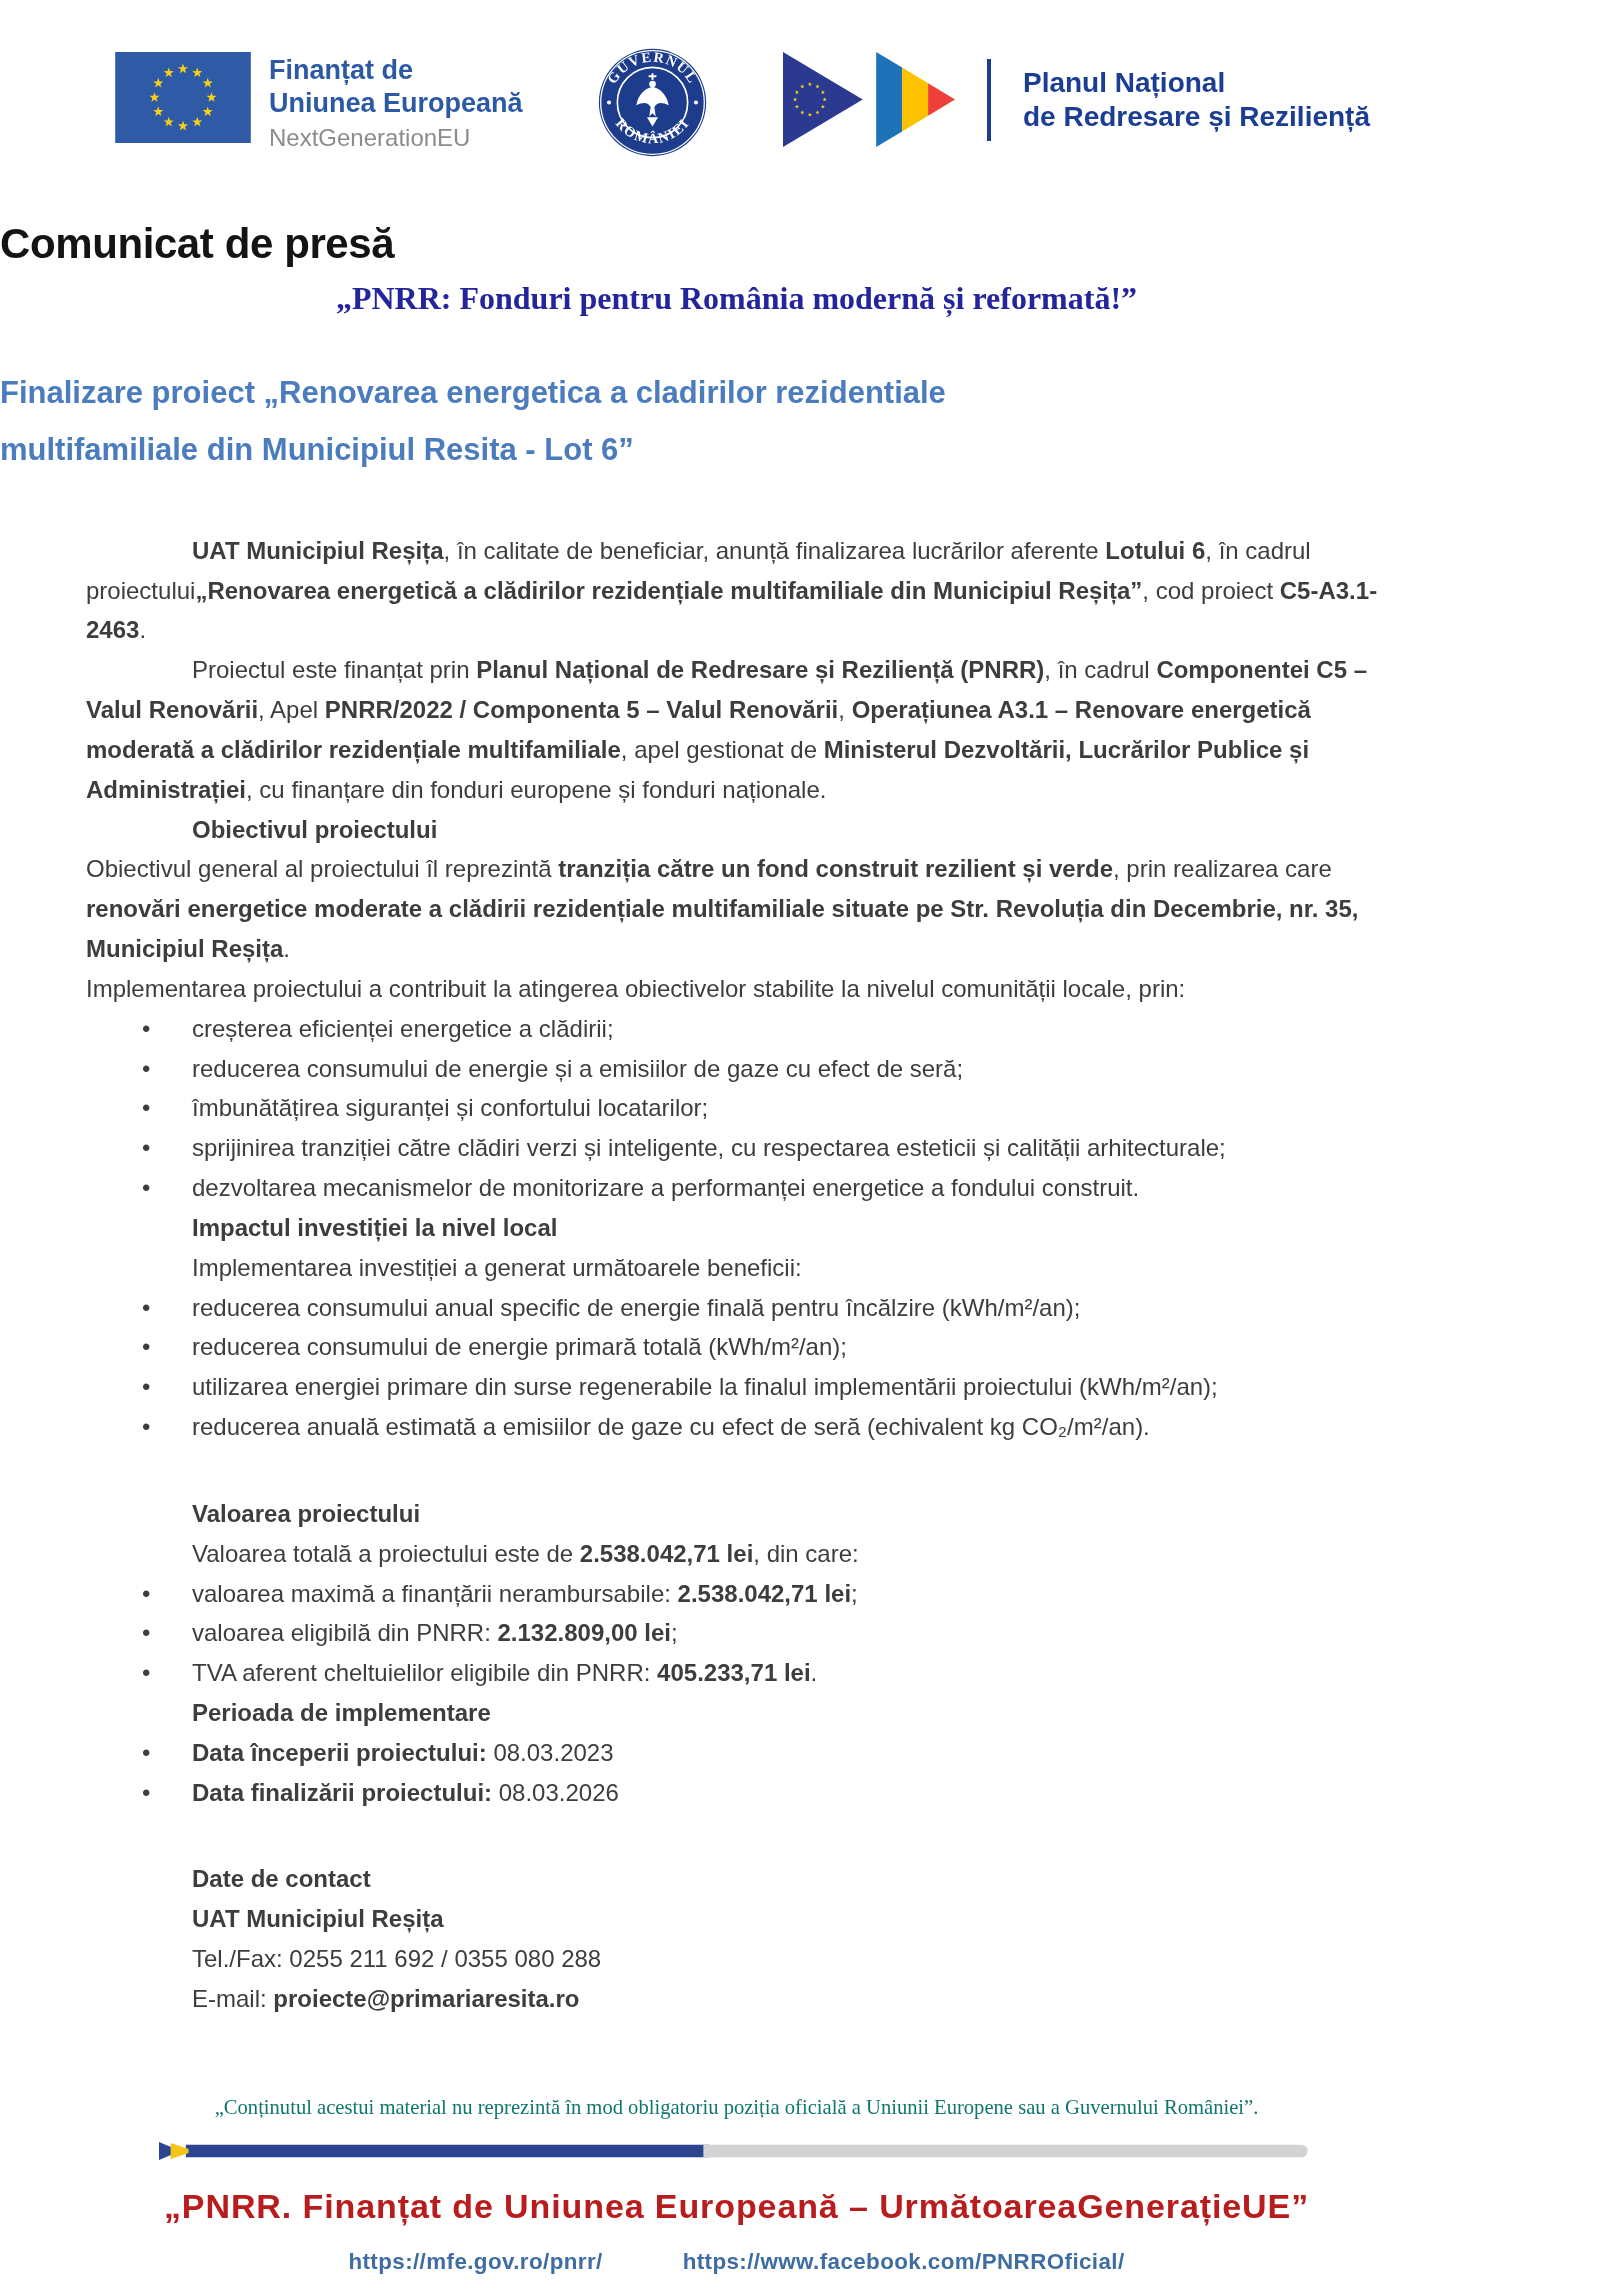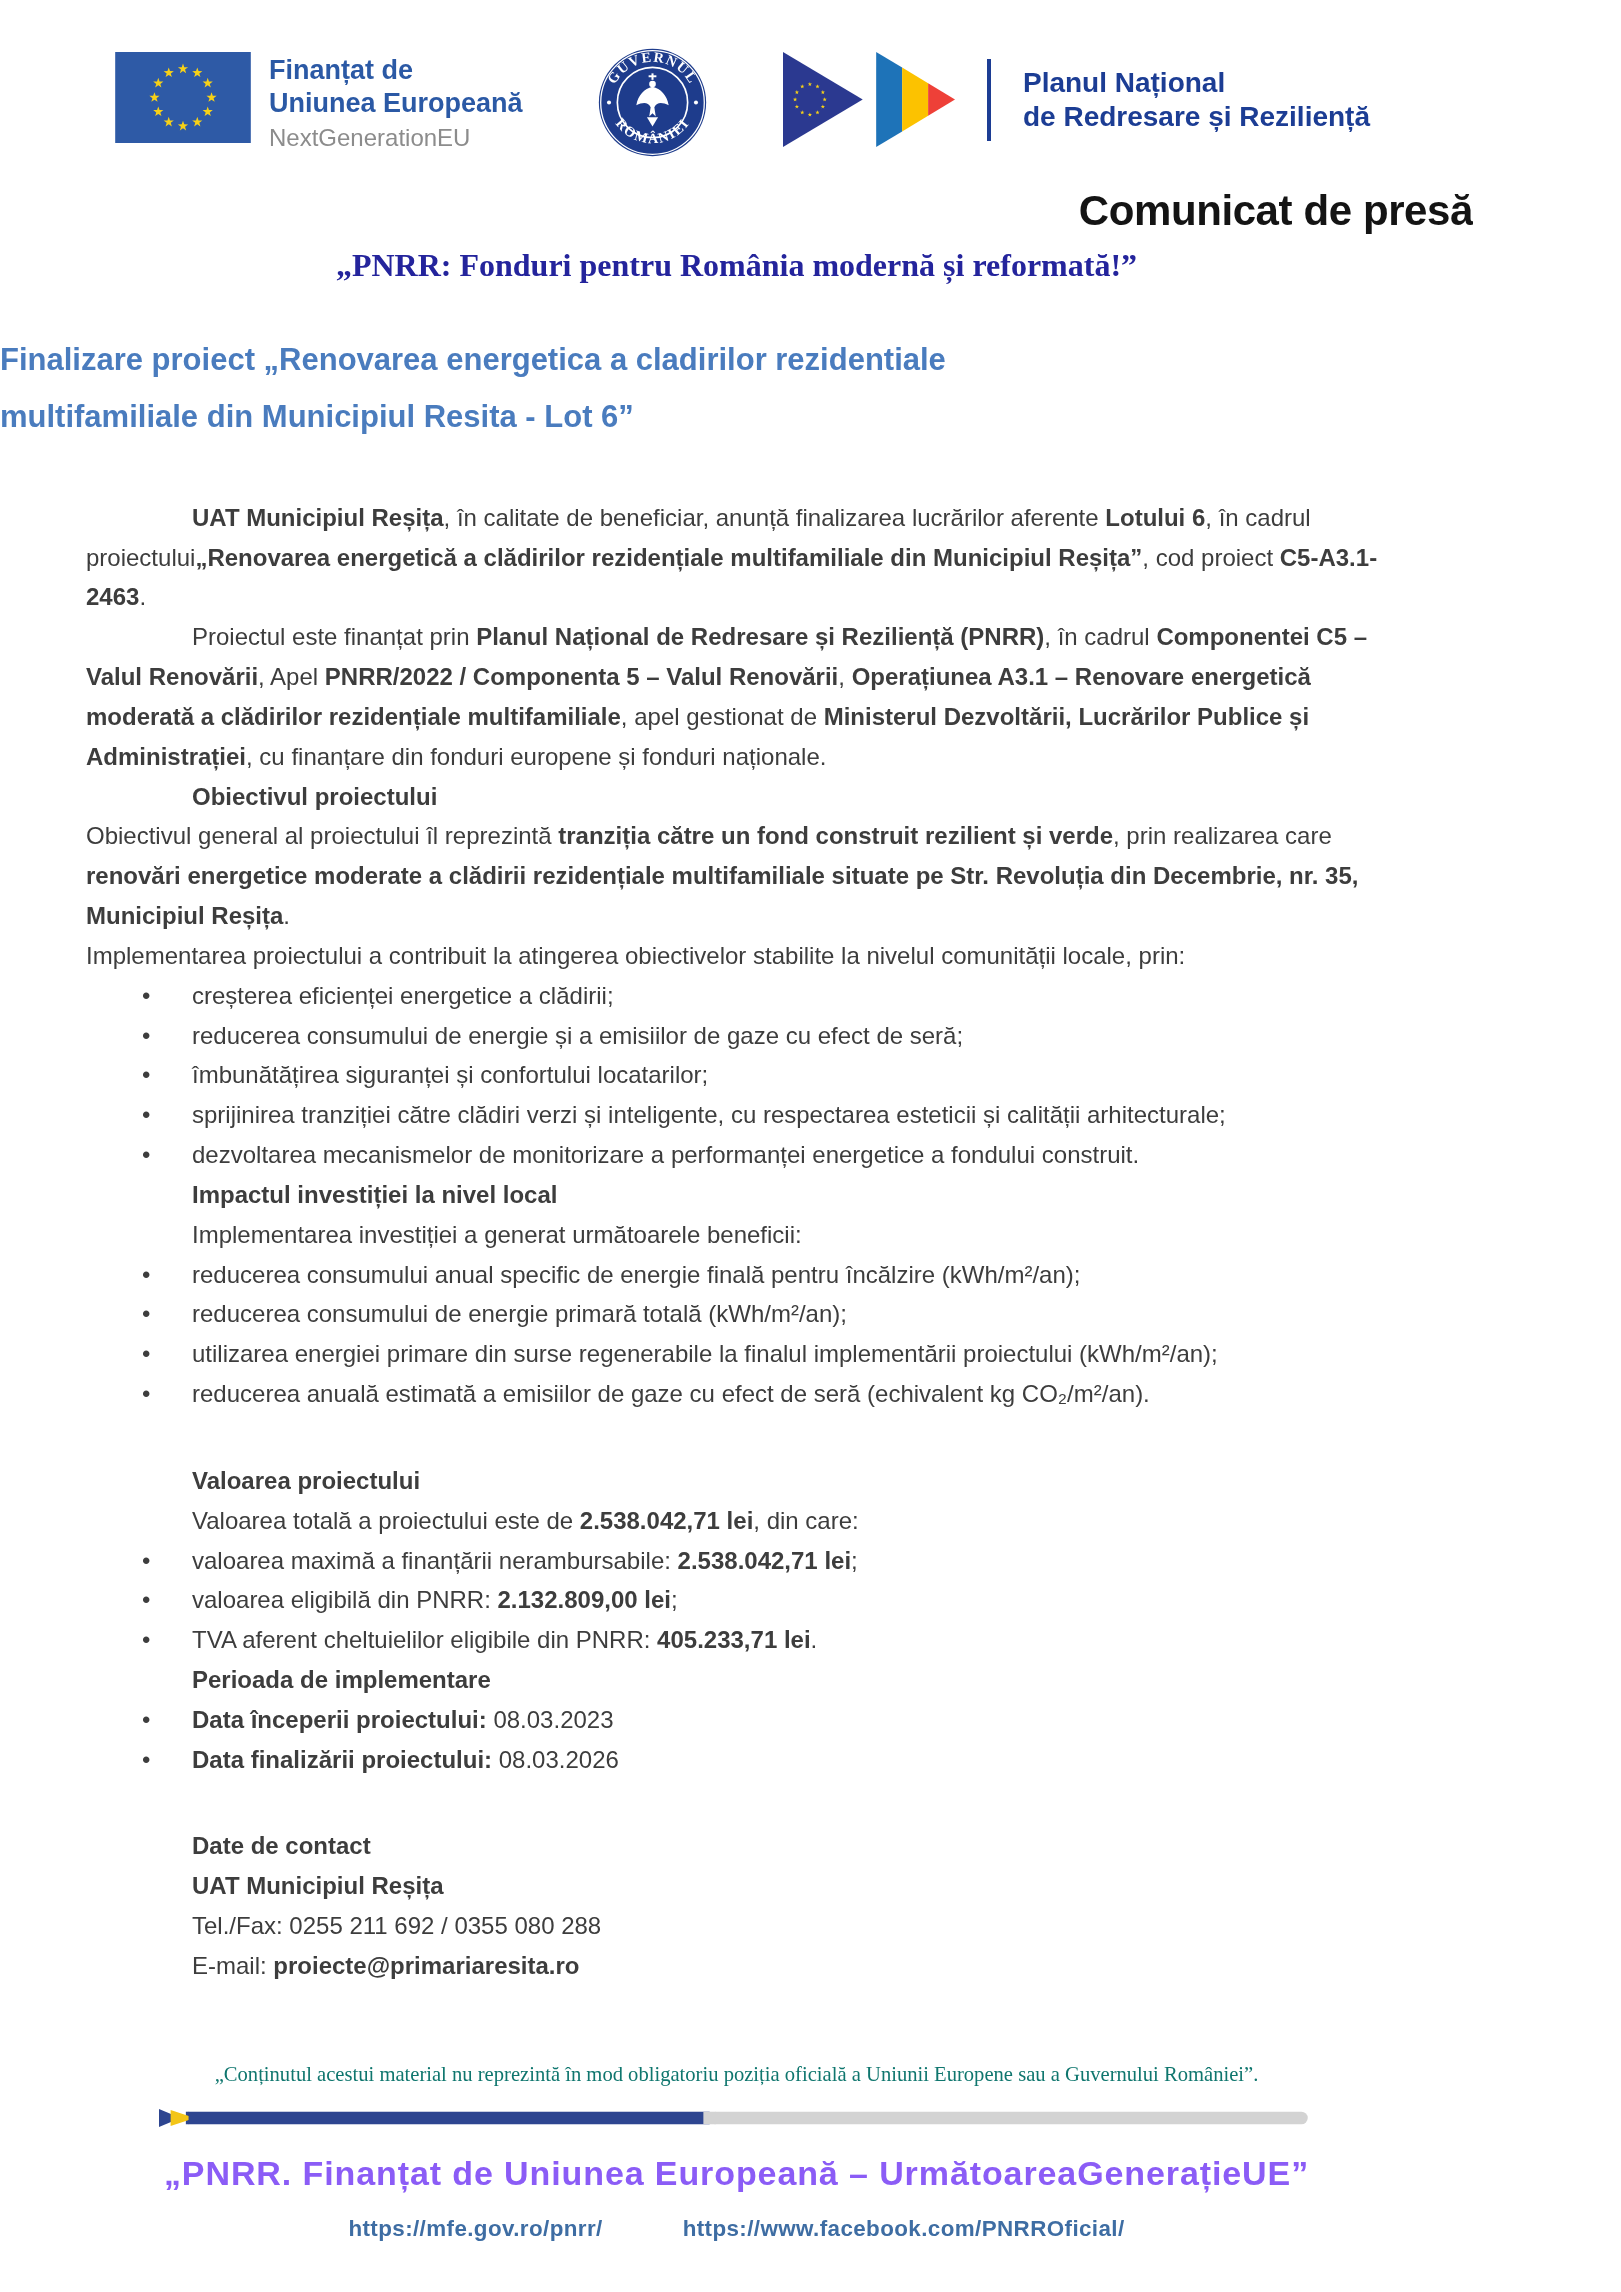--- a/index.html
+++ b/index.html
@@ -11,38 +11,38 @@
   .header{display:flex;justify-content:space-between;align-items:flex-start;padding:52px 103px 0 115px;}
   .logo-eu{display:flex;gap:18px;align-items:flex-start;}
   .logo-eu-text{display:flex;flex-direction:column;line-height:1.22;padding-top:1.8px;}
   .logo-eu-text .bold-line{font-weight:bold;color:#2b59a5;font-size:27px;}
   .logo-eu-text .gray-line{color:#8c8c8c;font-size:24px;margin-top:3.6px;}
   .logo-gov{margin-top:-5.4px;}
   .logo-pnrr{display:flex;align-items:center;gap:32px;}
   .pnrr-divider{width:3.6px;height:82px;background:#1c3d94;}
   .pnrr-text{line-height:1.2;font-weight:bold;color:#1c3d94;font-size:28px;}
   
-  .title{margin-top:26px;text-align:right;font-size:42px;font-weight:bold;color:#141414;letter-spacing:-0.4px;}
+  .title{margin-top:59px;text-align:left;font-size:42px;font-weight:bold;color:#141414;letter-spacing:-0.4px;}
   .subtitle{margin-top:12.5px;text-align:center;font-family:"Liberation Serif",serif;font-weight:600;font-size:32px;color:#24249c;}
   .project-heading{margin-top:47px;font-weight:bold;font-size:31px;color:#4a7cbe;line-height:1.85;}
   
   .content{margin:52px 86px 16px 86px;font-size:24px;line-height:1.66;color:#3d3d3d;}
   .block{margin:0;}
   .p-indent{text-indent:106px;}
   .h{margin-left:106px;font-weight:bold;}
   .sub{margin-left:106px;}
   .li{position:relative;padding-left:106px;}
   .li::before{content:"\2022";position:absolute;left:56px;top:0;font-size:24px;color:#3d3d3d;}
   .gap{height:47px;}
   b{font-weight:bold;}
   
   .disclaimer{margin-top:77px;text-align:center;font-family:"Liberation Serif",serif;font-size:20.6px;color:#0f766e;}
   .footer{margin-top:23px;}
   .progress-bar{width:1155px;margin:0 auto;display:block;}
-  .slogan{margin-top:27px;text-align:center;font-size:34px;font-weight:bold;color:#8b5cf6;letter-spacing:0.9px;}
+  .slogan{margin-top:27px;text-align:center;font-size:34px;font-weight:bold;color:#b91c1c;letter-spacing:0.9px;}
   .links-row{margin-top:23px;display:flex;justify-content:center;gap:80px;}
   .link{font-size:22.4px;font-weight:bold;color:#3e6da3;letter-spacing:0.4px;}
 </style>
 </head>
 <body>
 
 <div class="page">
 
   <div class="header">
 

